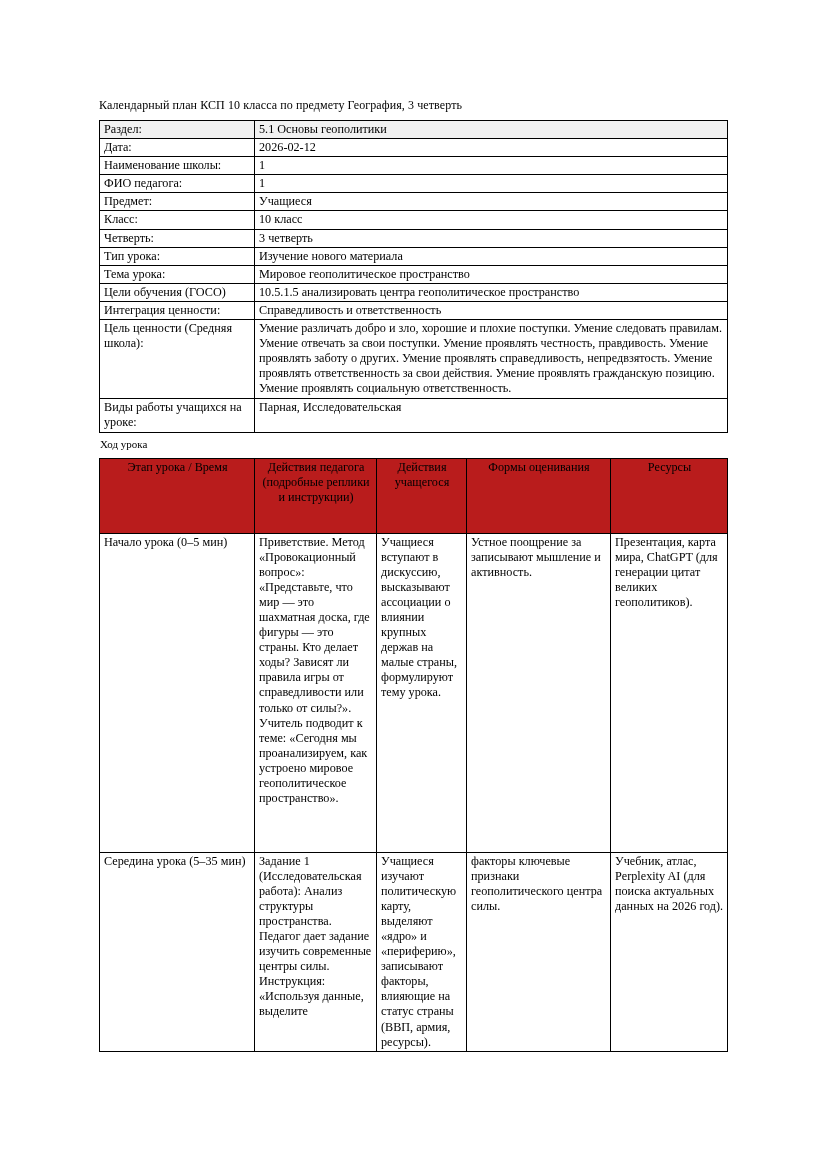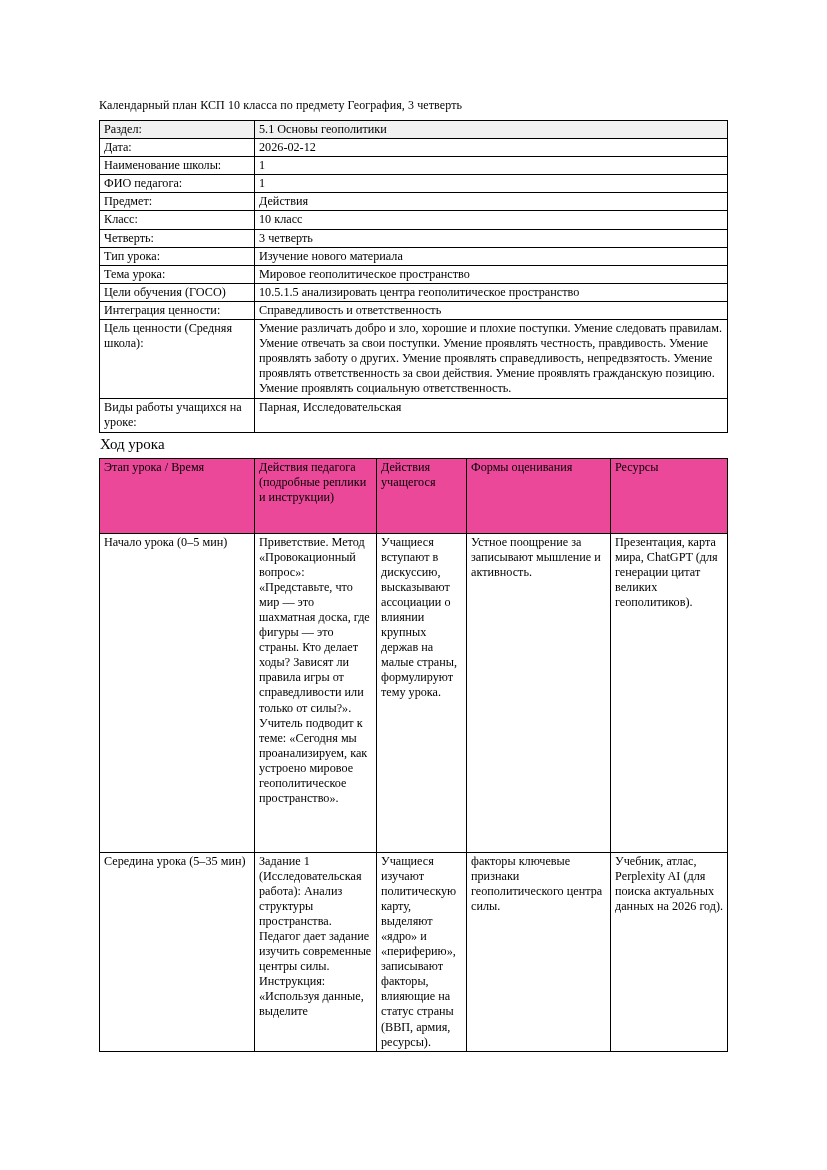--- a/index.html
+++ b/index.html
@@ -24,21 +24,21 @@
     padding: 98px 92px 0 99px;
   }
   .doc-title {
     font-size: 12px;
     line-height: 15px;
     margin: 0 0 7px 0;
     letter-spacing: 0.1px;
     white-space: nowrap;
   }
   .section-caption {
-    font-size: 15px;
+    font-size: 11px;
     line-height: 15px;
     margin: 4px 0 6px 1px;
   }
   table {
     border-collapse: collapse;
     table-layout: fixed;
     width: 628px;
     font-size: 12.2px;
     line-height: 15.1px;
   }
@@ -58,21 +58,21 @@
   .info-table tr.shaded td { background: #f1f1f1; }
   .info-table td.label-cell { white-space: normal; }
   .row-h2 td { height: 31px; }
 
   
   .flow-table col.c1 { width: 155px; }
   .flow-table col.c2 { width: 122px; }
   .flow-table col.c3 { width: 90px; }
   .flow-table col.c4 { width: 144px; }
   .flow-table col.c5 { width: 117px; }
-  .flow-table thead td { background: #ec4899; height: 72px; }
+  .flow-table thead td { background: #b91c1c; height: 72px; text-align: center; }
   .flow-table tbody td { vertical-align: top; }
   .flow-table tr.row-start td { height: 316px; }
   .flow-table tr.row-middle td { height: 196px; }
 
   .clip-bottom {
     position: absolute;
     left: 0;
     top: 1063px;
     width: 827px;
     height: 107px;
@@ -103,21 +103,21 @@
       <tr>
         <td class="label-cell">Наименование школы:</td>
         <td>1</td>
       </tr>
       <tr>
         <td class="label-cell">ФИО педагога:</td>
         <td>1</td>
       </tr>
       <tr>
         <td class="label-cell">Предмет:</td>
-        <td>Действия</td>
+        <td>Учащиеся</td>
       </tr>
       <tr>
         <td class="label-cell">Класс:</td>
         <td>10 класс</td>
       </tr>
       <tr>
         <td class="label-cell">Четверть:</td>
         <td>3 четверть</td>
       </tr>
       <tr>

